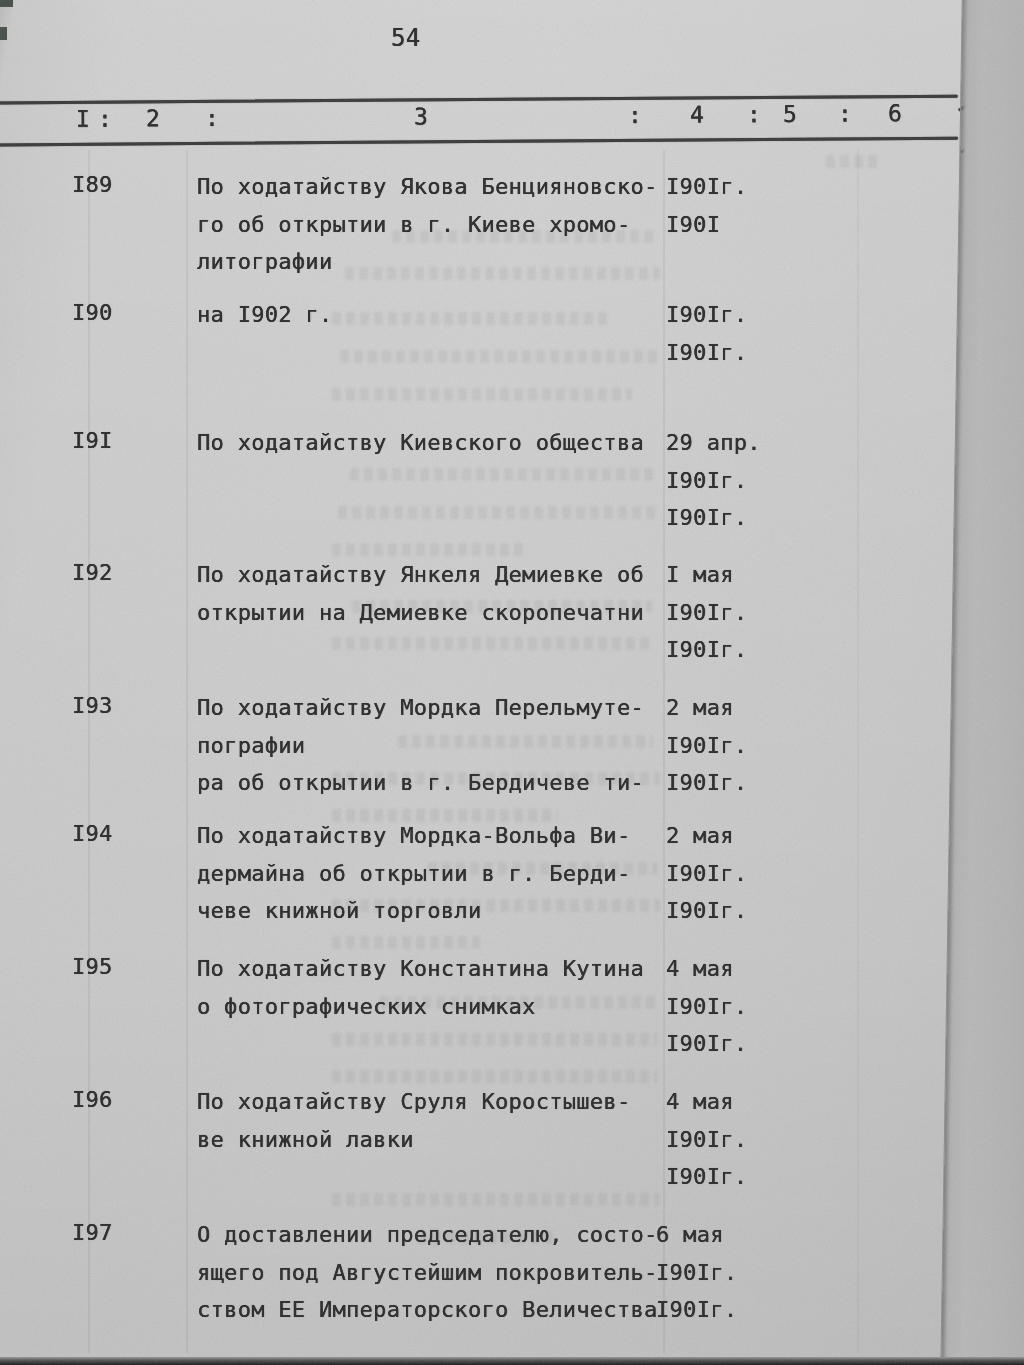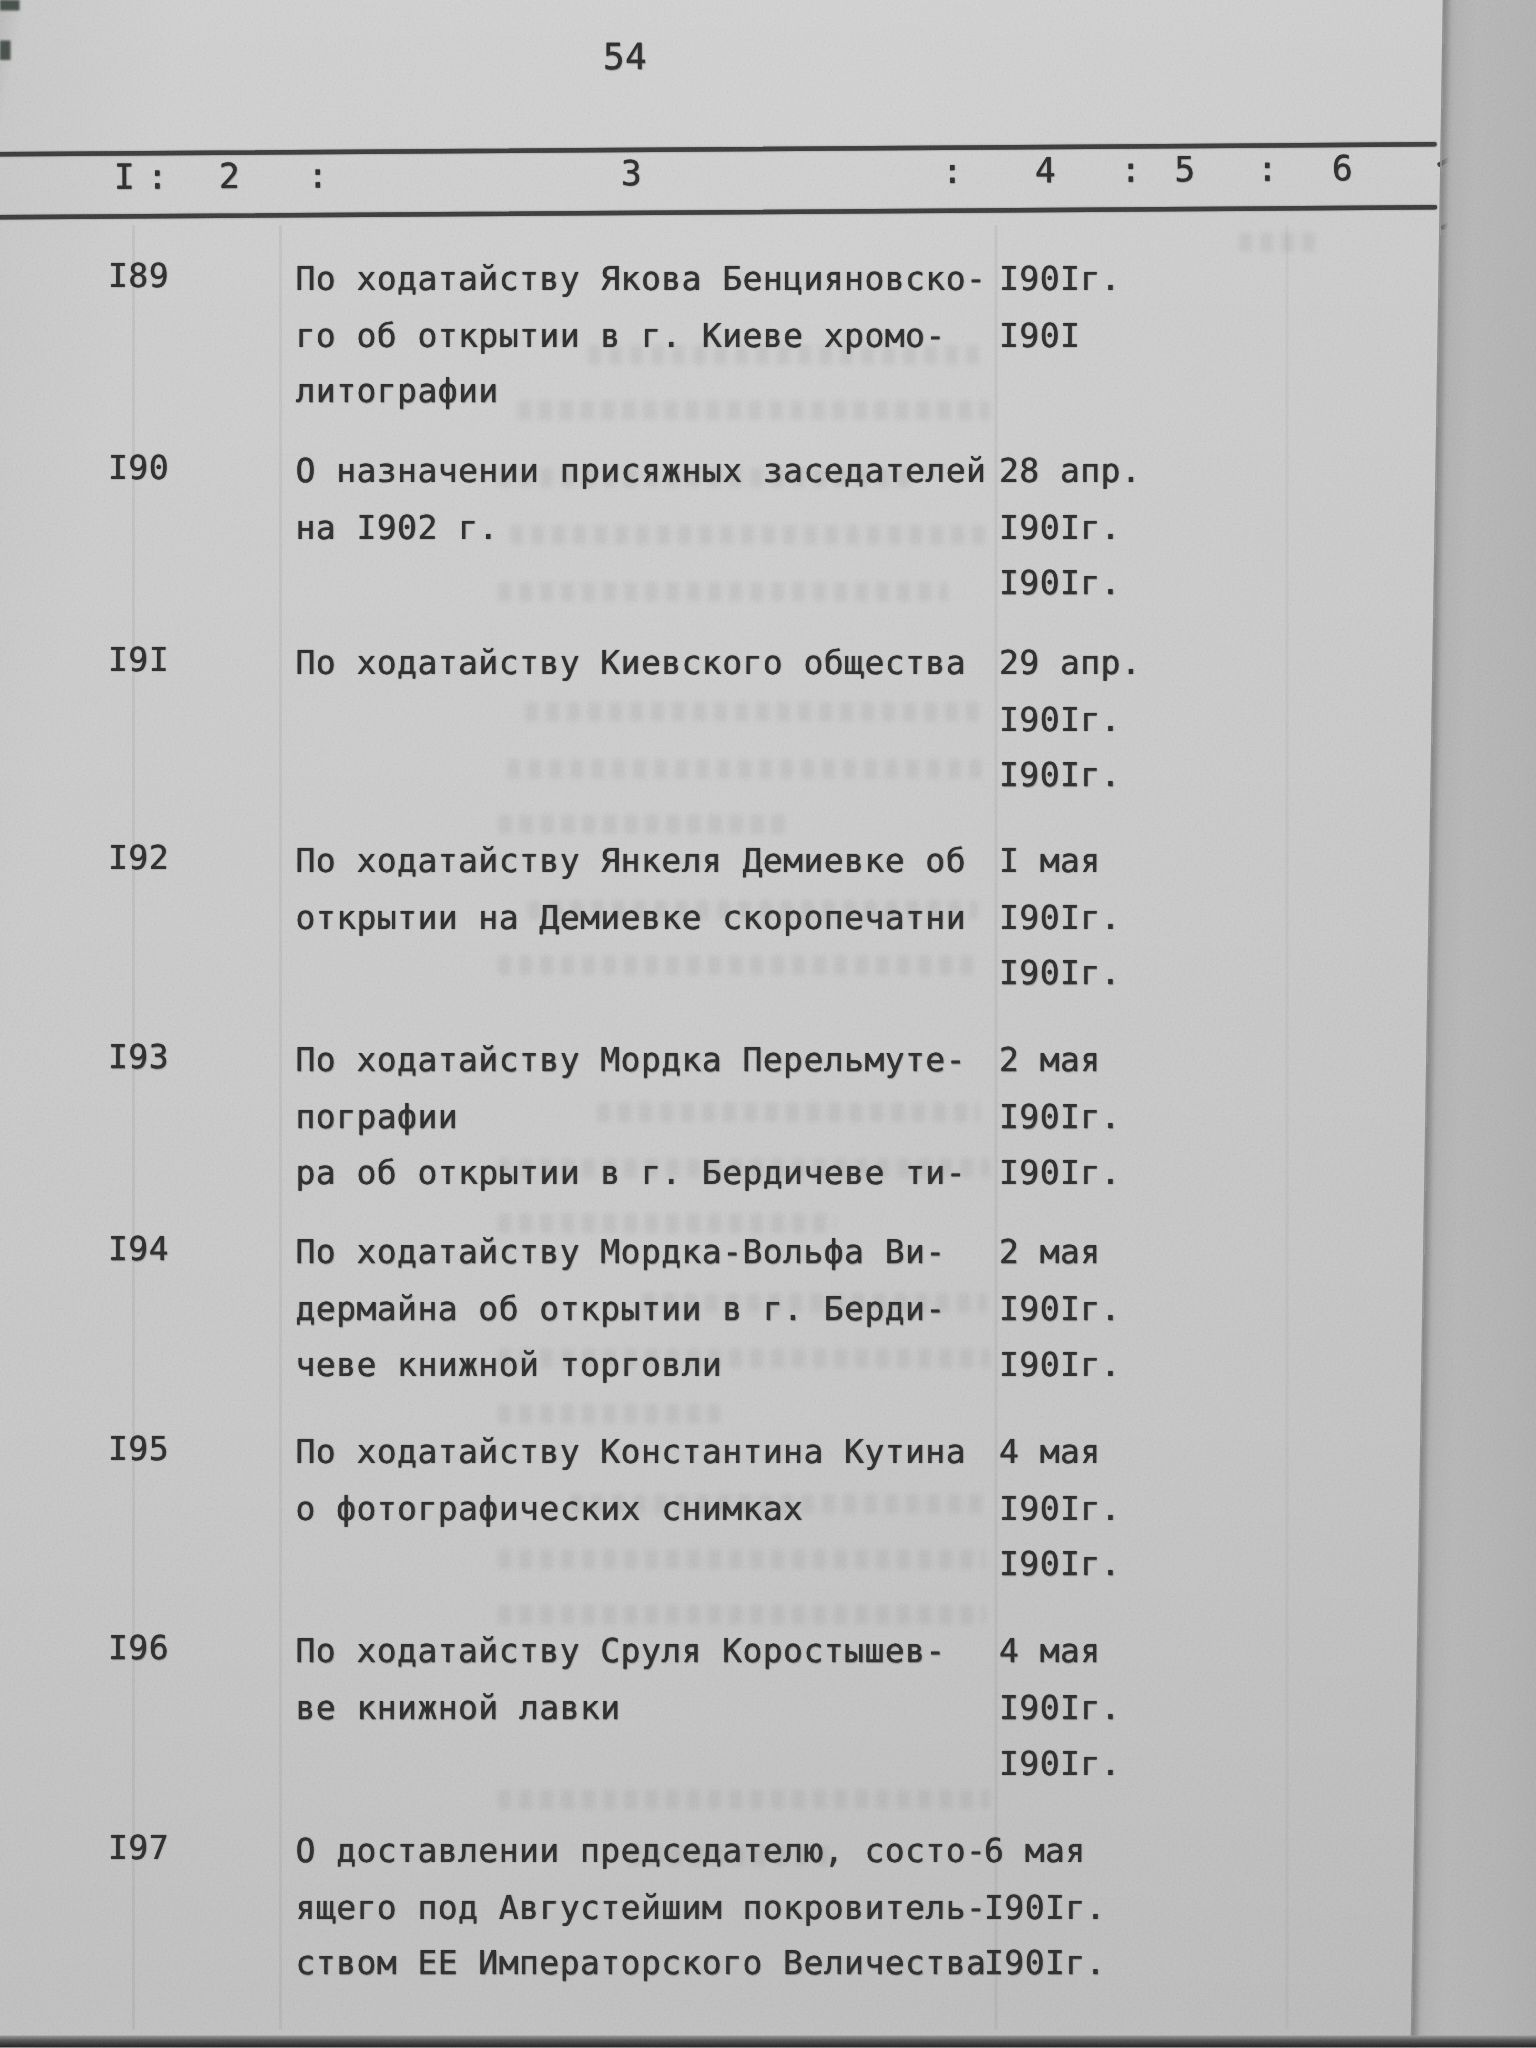--- a/index.html
+++ b/index.html
@@ -14,21 +14,21 @@
       linear-gradient(100deg, #b7b7b7 0px, #c8c8c8 16px, #cfcfcf 120px, #d1d1d1 45%, #cdcdcd 78%, #c8c8c8 100%);
   }
   .typewriter{
     position:absolute;
     font-size:22px;
     letter-spacing:.3px;
     white-space:pre;
     color:#2b2b2b;
     text-shadow:0 0 .6px #2a2a2a, .4px .4px .8px rgba(35,35,35,.45);
   }
-  .page-number{top:24px;left:402px;font-size:24px;text-align:center;}
+  .page-number{top:24px;left:391px;font-size:24px;text-align:center;}
   
   .header-band{
     position:absolute;top:90px;left:-4px;width:976px;height:64px;
     transform:rotate(-0.4deg);
   }
   .rule{position:absolute;left:0;width:962px;height:3px;background:#3a3a3a;border-radius:2px;box-shadow:0 0 1px rgba(40,40,40,.8);}
   .rule.r1{top:8px;}
   .rule.r2{top:50px;}
   .rule-tick{position:absolute;width:9px;height:3px;background:#3f3f3f;border-radius:1px;transform:rotate(-28deg);}
   .header-label{position:absolute;top:13px;font-size:23px;}
@@ -124,26 +124,24 @@
     </div>
     <div class="dates" style="left:666px">
       <span class="typewriter" style="position:static">I90Iг.</span>
       <span class="typewriter" style="position:static">I90I</span>
     </div>
   </div>
 
   <div class="entry" style="top:300px">
     <span class="typewriter num">I90</span>
     <div class="desc">
-      <span class="typewriter" style="position:static">О назначении присяжных заседателей</span>
       <span class="typewriter" style="position:static">на I902 г.</span>
       <span class="typewriter" style="position:static"></span>
     </div>
     <div class="dates" style="left:666px">
-      <span class="typewriter" style="position:static">28 апр.</span>
       <span class="typewriter" style="position:static">I90Iг.</span>
       <span class="typewriter" style="position:static">I90Iг.</span>
     </div>
   </div>
 
   <div class="entry" style="top:428px">
     <span class="typewriter num">I9I</span>
     <div class="desc">
       <span class="typewriter" style="position:static">По ходатайству Киевского общества</span>
     </div>

